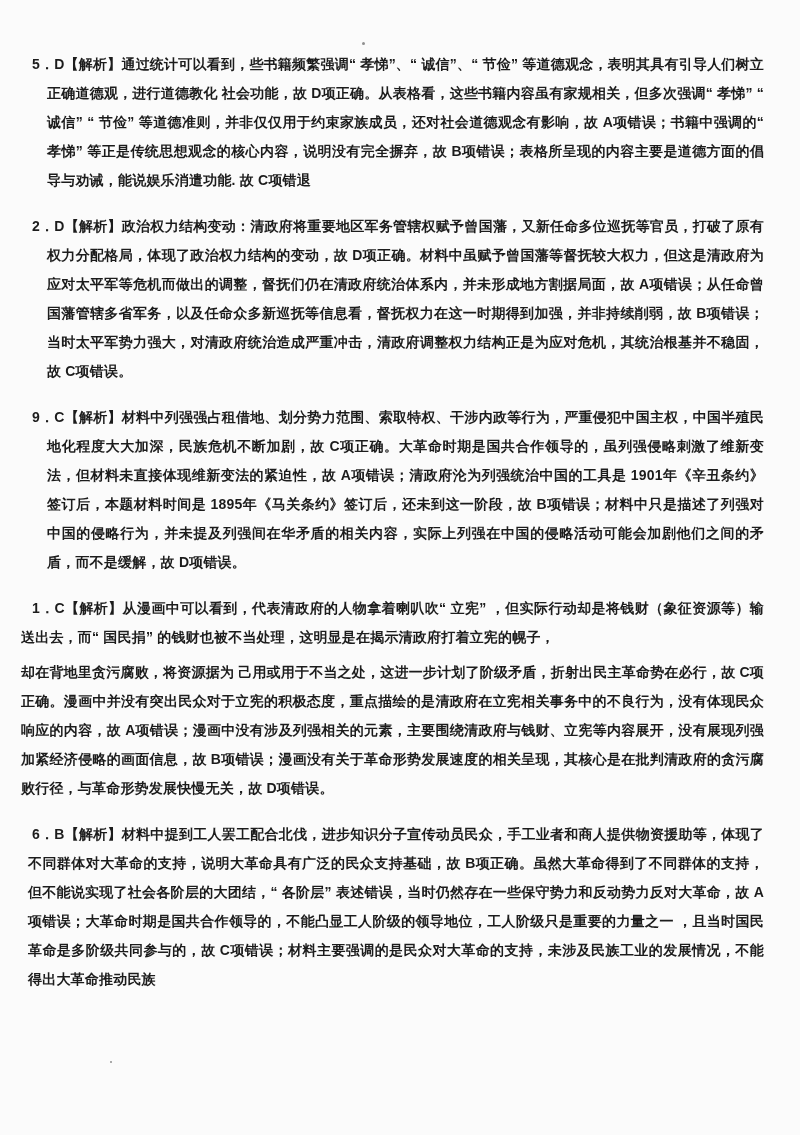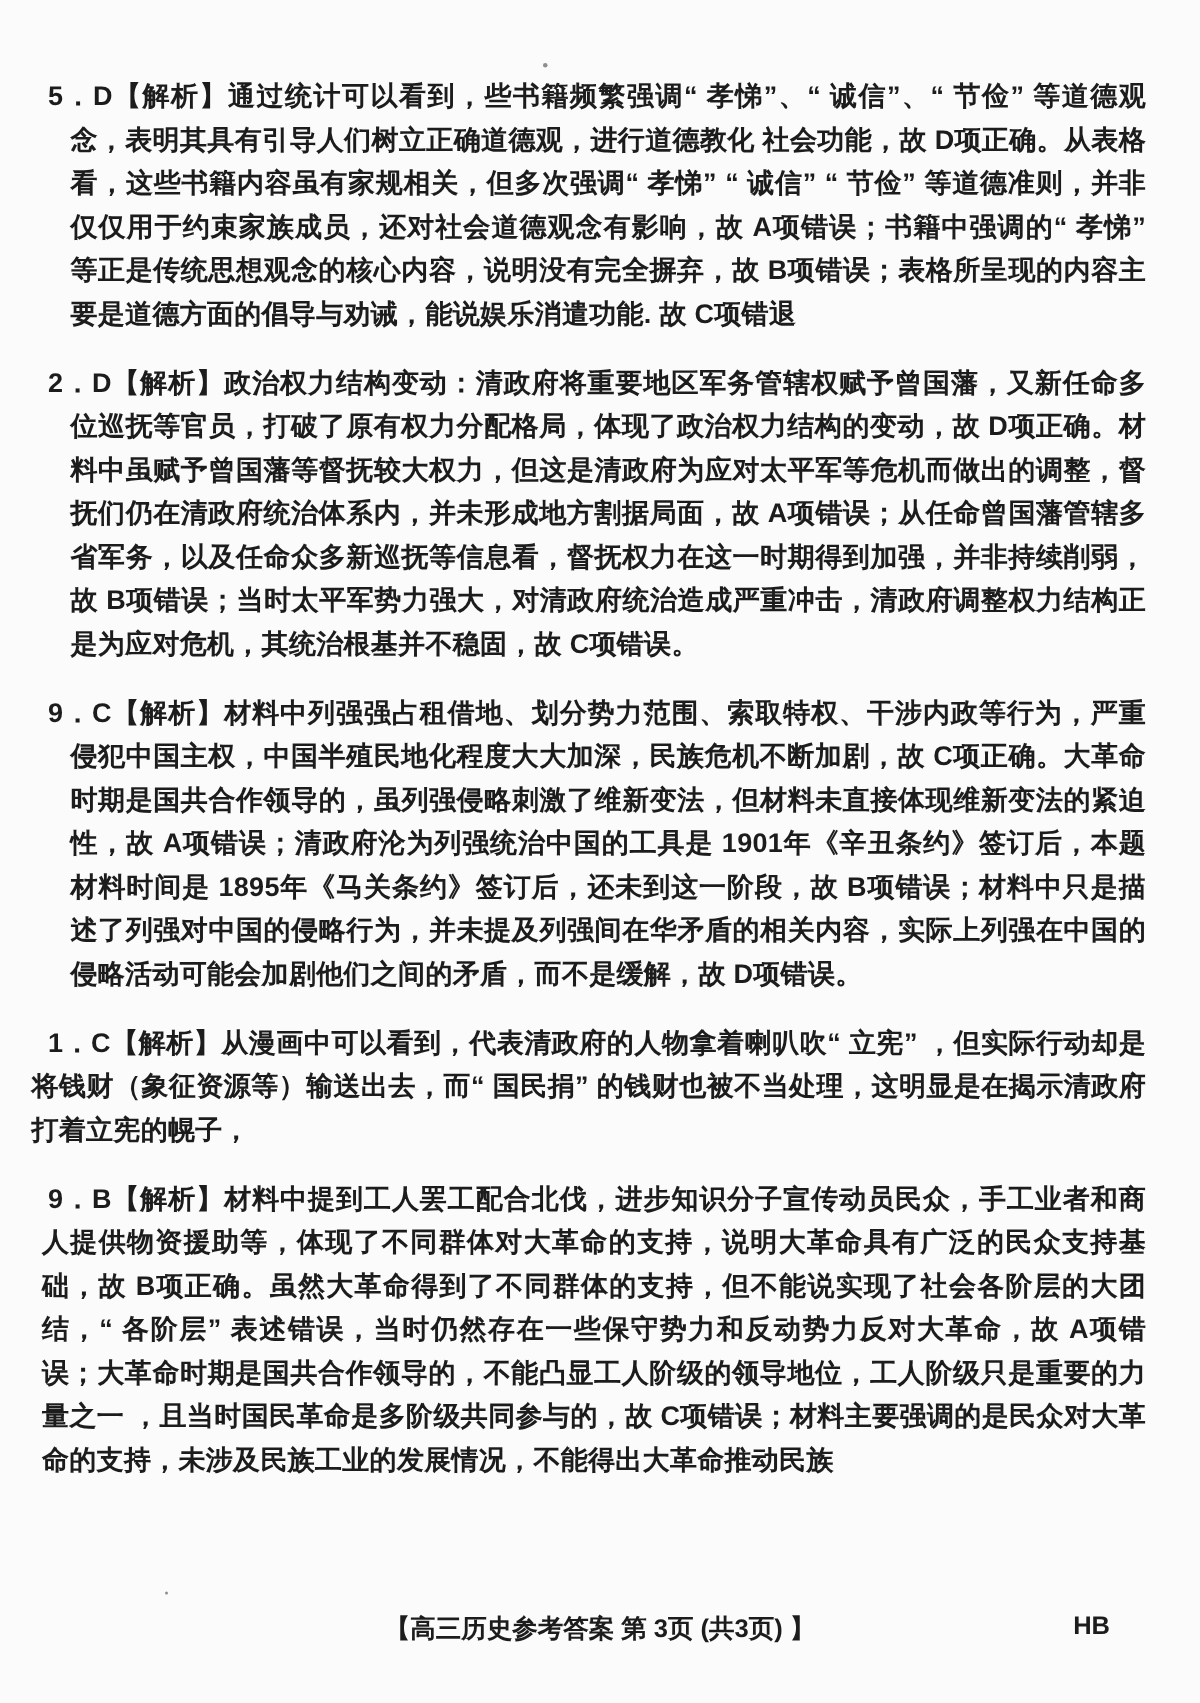--- a/index.html
+++ b/index.html
@@ -14,21 +14,21 @@
   .page {
     position: relative;
     width: 800px;
     height: 1135px;
     color: #1c1c1c;
   }
   .content {
     padding: 50px 36px 0 32px;
   }
   .answer {
-    font-size: 18px;
+    font-size: 14px;
     line-height: 29px;
     font-weight: 600;
     text-align: justify;
     letter-spacing: 0.2px;
     word-break: break-all;
     margin: 0 0 17px 0;
     
     padding-left: 15px;
     text-indent: -15px;
   }
@@ -80,29 +80,26 @@
     <div class="answer">
       <span class="seg">2．D【解析】</span><span class="seg">政治权力结构变动：清政府将重要地区军务管辖权赋予曾国藩，又新任命多位巡抚等官员，打破了原有权力分配格局，体现了政治权力结构的变动，故 D项正确。材料中虽赋予曾国藩等督抚较大权力，但这是清政府为应对太平军等危机而做出的调整，督抚们仍在清政府统治体系内，并未形成地方割据局面，故 A项错误；从任命曾国藩管辖多省军务，以及任命众多新巡抚等信息看，督抚权力在这一时期得到加强，并非持续削弱，故 B项错误；当时太平军势力强大，对清政府统治造成严重冲击，清政府调整权力结构正是为应对危机，其统治根基并不稳固，故 C项错误。</span>
     </div>
 
     <div class="answer">
       <span class="seg">9．C【解析】</span><span class="seg">材料中列强强占租借地、划分势力范围、索取特权、干涉内政等行为，严重侵犯中国主权，中国半殖民地化程度大大加深，民族危机不断加剧，故 C项正确。大革命时期是国共合作领导的，虽列强侵略刺激了维新变法，但材料未直接体现维新变法的紧迫性，故 A项错误；清政府沦为列强统治中国的工具是 1901年《辛丑条约》签订后，本题材料时间是 1895年《马关条约》签订后，还未到这一阶段，故 B项错误；材料中只是描述了列强对中国的侵略行为，并未提及列强间在华矛盾的相关内容，实际上列强在中国的侵略活动可能会加剧他们之间的矛盾，而不是缓解，故 D项错误。</span>
     </div>
 
     <div class="answer outdent-11">
       <span class="seg">1．C【解析】</span><span class="seg">从漫画中可以看到，代表清政府的人物拿着喇叭吹“ 立宪” ，但实际行动却是将钱财（象征资源等）输送出去，而“ 国民捐” 的钱财也被不当处理，这明显是在揭示清政府打着立宪的幌子，</span>
+      <span class="seg cont">却在背地里贪污腐败，将资源据为 己用或用于不当之处，这进一步计划了阶级矛盾，折射出民主革命势在必行，故 C项正确。漫画中并没有突出民众对于立宪的积极态度，重点描绘的是清政府在立宪相关事务中的不良行为，没有体现民众响应的内容，故 A项错误；漫画中没有涉及列强相关的元素，主要围绕清政府与钱财、立宪等内容展开，没有展现列强加紧经济侵略的画面信息，故 B项错误；漫画没有关于革命形势发展速度的相关呈现，其核心是在批判清政府的贪污腐败行径，与革命形势发展快慢无关，故 D项错误。</span>
     </div>
 
     <div class="answer outdent-4">
-      <span class="seg">9．B【解析】</span><span class="seg">材料中提到工人罢工配合北伐，进步知识分子宣传动员民众，手工业者和商人提供物资援助等，体现了不同群体对大革命的支持，说明大革命具有广泛的民众支持基础，故 B项正确。虽然大革命得到了不同群体的支持，但不能说实现了社会各阶层的大团结，“ 各阶层” 表述错误，当时仍然存在一些保守势力和反动势力反对大革命，故 A项错误；大革命时期是国共合作领导的，不能凸显工人阶级的领导地位，工人阶级只是重要的力量之一 ，且当时国民革命是多阶级共同参与的，故 C项错误；材料主要强调的是民众对大革命的支持，未涉及民族工业的发展情况，不能得出大革命推动民族</span>
+      <span class="seg">6．B【解析】</span><span class="seg">材料中提到工人罢工配合北伐，进步知识分子宣传动员民众，手工业者和商人提供物资援助等，体现了不同群体对大革命的支持，说明大革命具有广泛的民众支持基础，故 B项正确。虽然大革命得到了不同群体的支持，但不能说实现了社会各阶层的大团结，“ 各阶层” 表述错误，当时仍然存在一些保守势力和反动势力反对大革命，故 A项错误；大革命时期是国共合作领导的，不能凸显工人阶级的领导地位，工人阶级只是重要的力量之一 ，且当时国民革命是多阶级共同参与的，故 C项错误；材料主要强调的是民众对大革命的支持，未涉及民族工业的发展情况，不能得出大革命推动民族</span>
     </div>
 
   </div>
 
-  <div class="footer">
-    <span class="footer-center">【高三历史参考答案 第 3页 (共3页) 】</span>
-    <span class="footer-right">HB</span>
-  </div>
 
   <div class="speck speck-1"></div>
   <div class="speck speck-2"></div>
 
 </div>
 
 </body></html>

